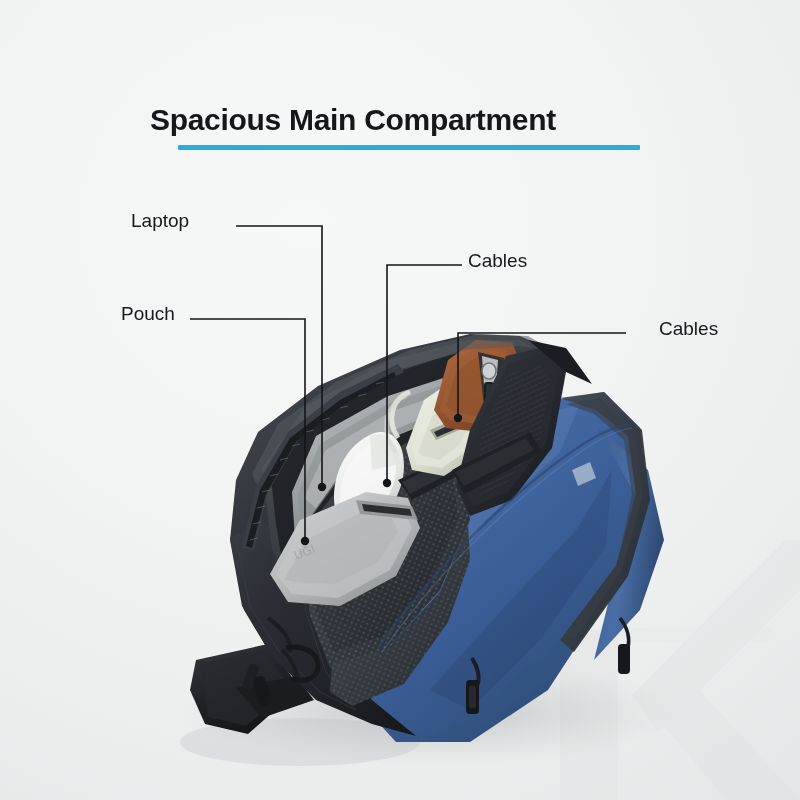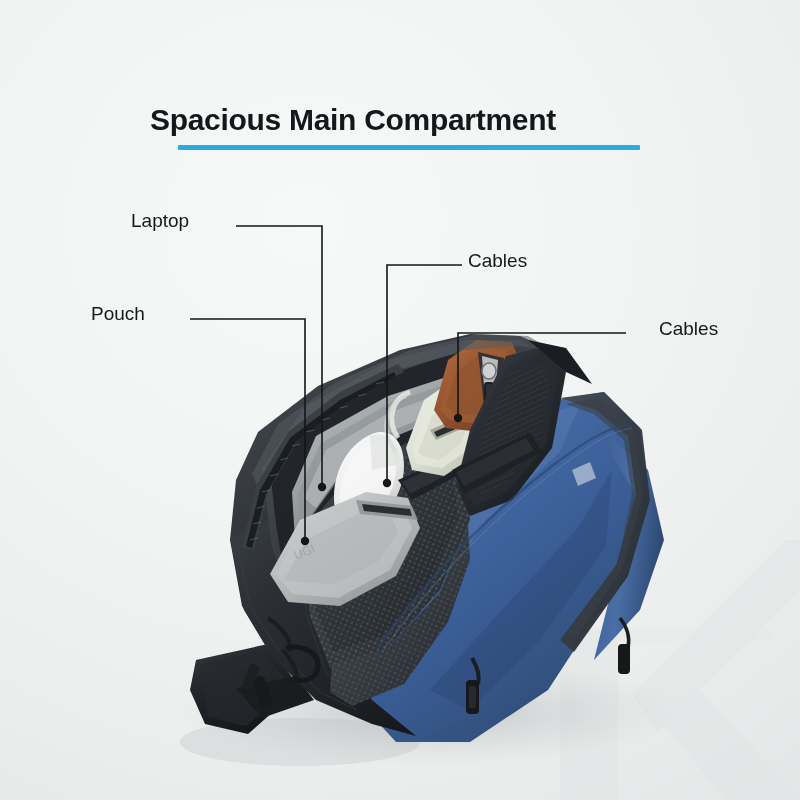--- a/index.html
+++ b/index.html
@@ -52,21 +52,21 @@
   
   .callout {
     position: absolute;
     font-size: 19px;
     font-weight: 400;
     color: #16181b;
     white-space: nowrap;
     line-height: 1;
   }
   .c-laptop { left: 131px; top: 211px; }
-  .c-pouch  { left: 91px; top: 304px; }
+  .c-pouch  { left: 121px; top: 304px; }
   .c-mouse  { left: 468px; top: 251px; }
   .c-cables { left: 659px; top: 319px; }
 
   
   .leaders {
     position: absolute;
     left: 0; top: 0;
     width: 800px; height: 800px;
     pointer-events: none;
   }

